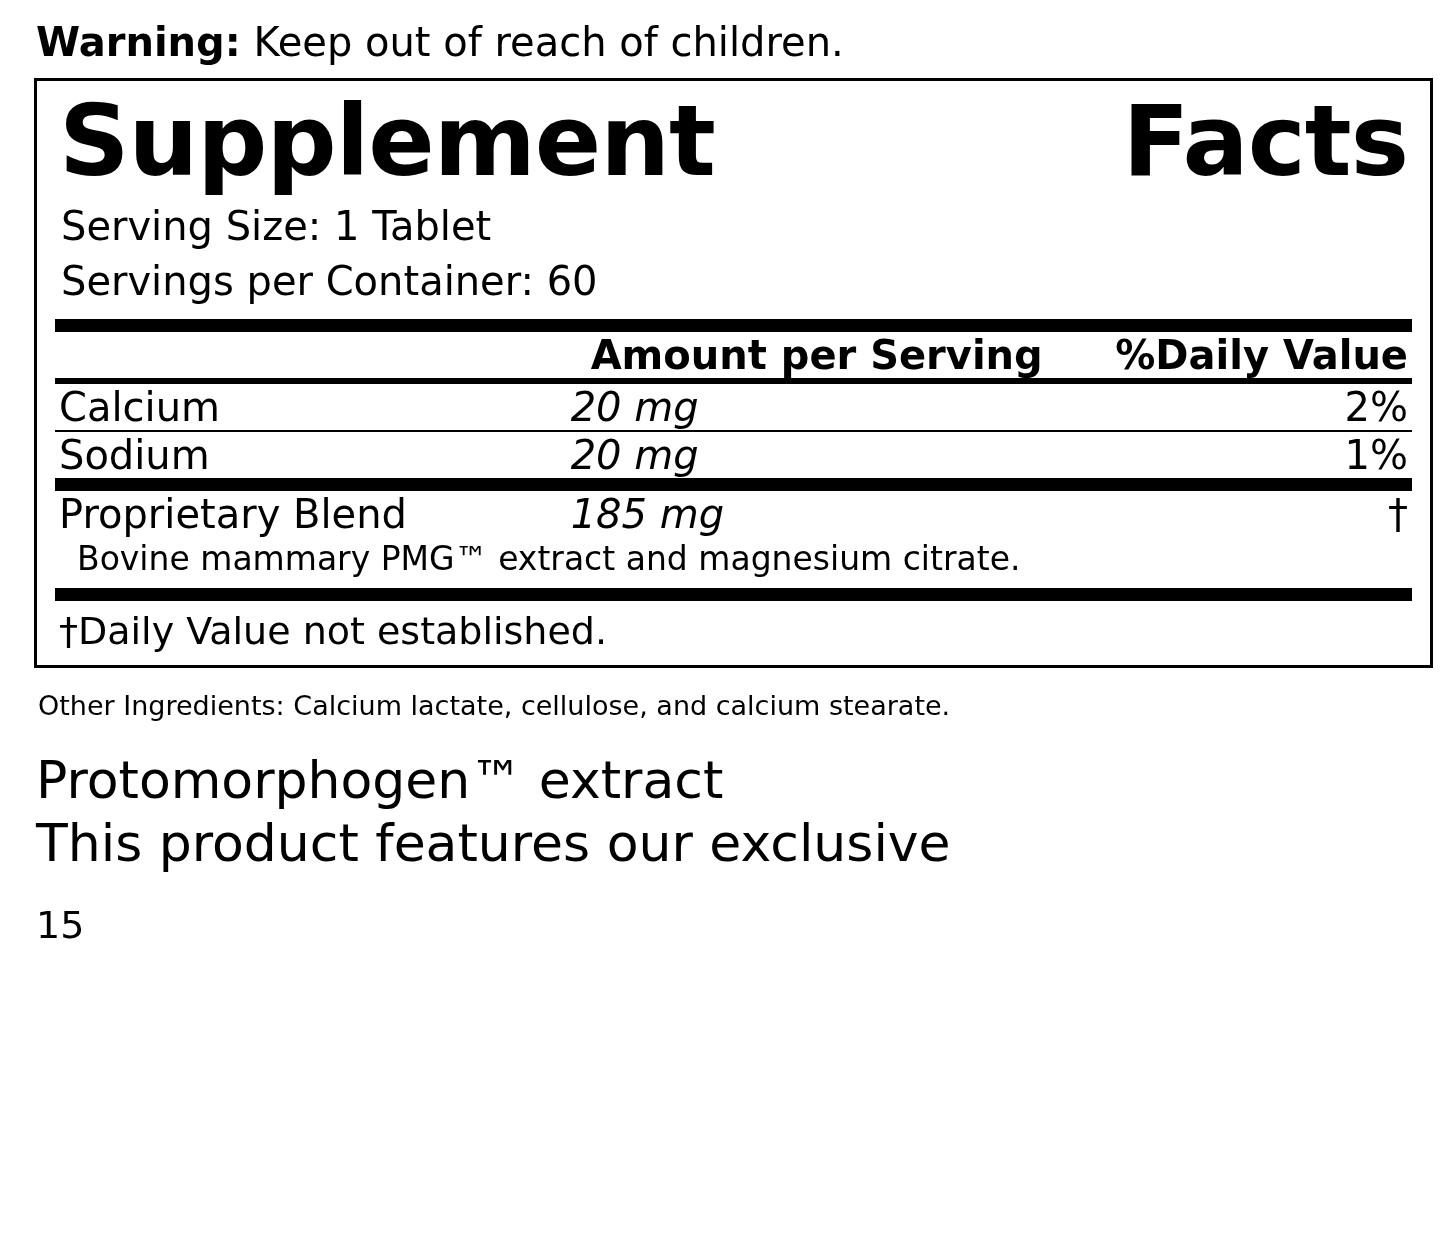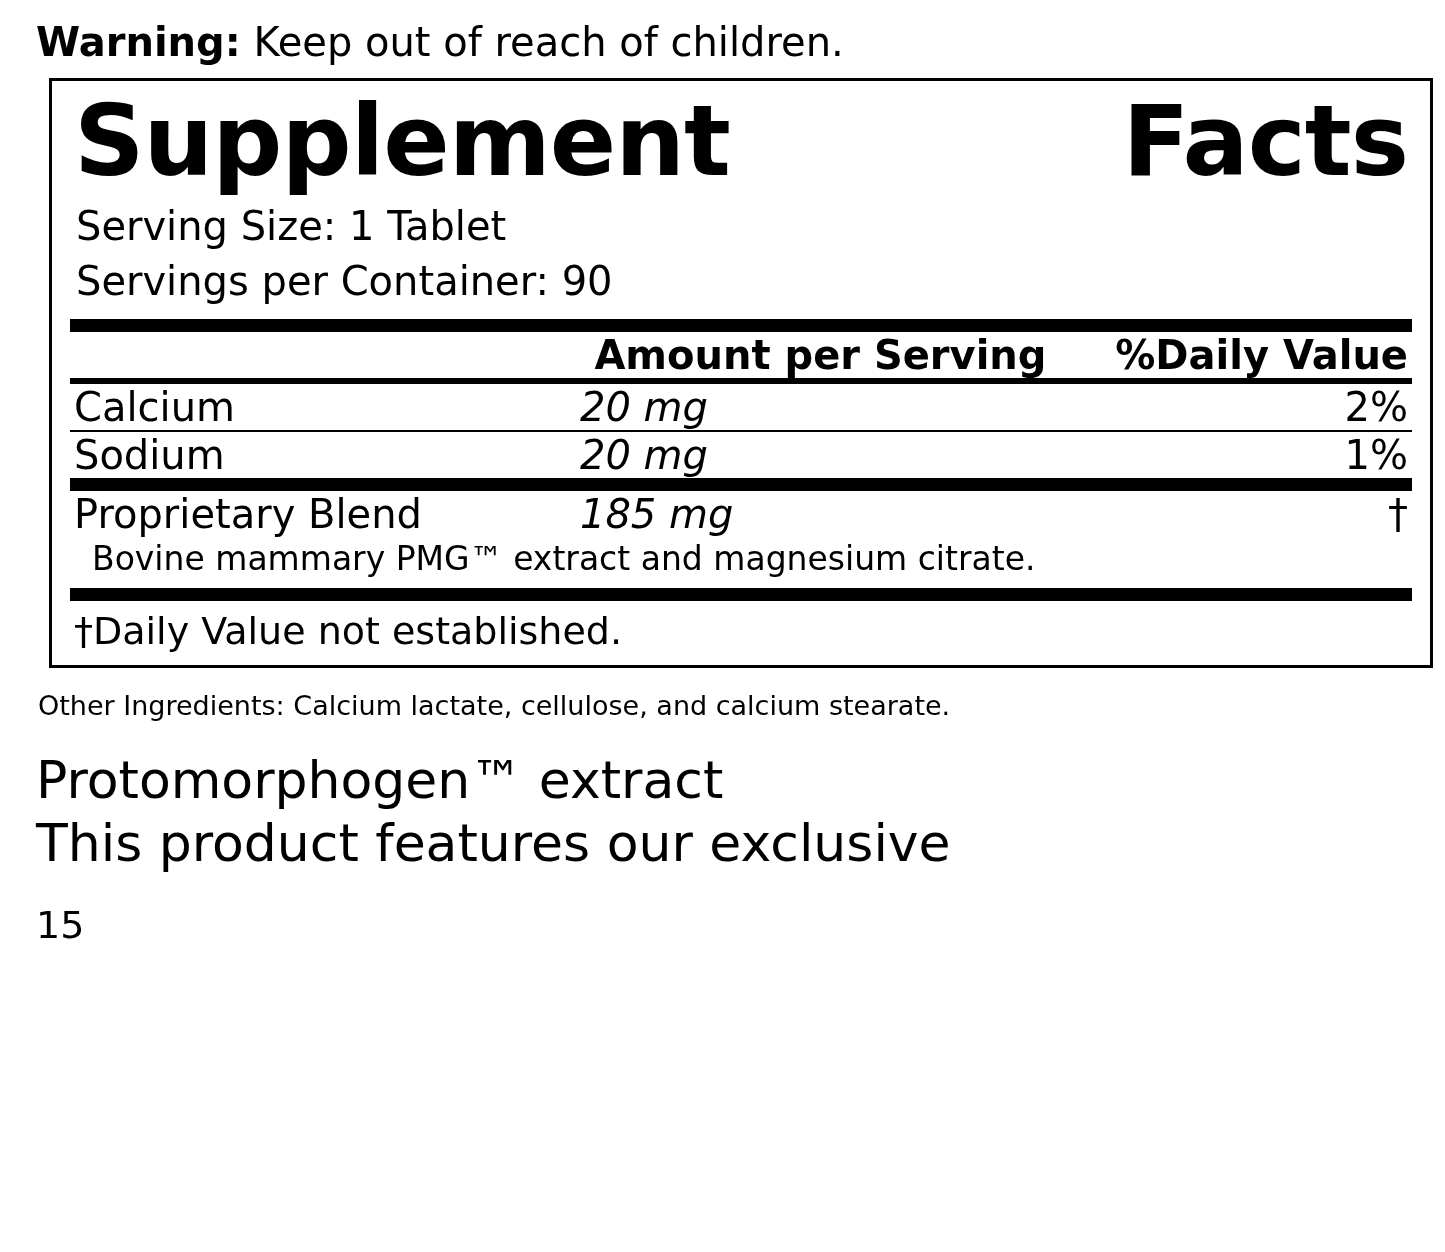--- a/index.html
+++ b/index.html
@@ -35,21 +35,21 @@
   .warning-label {
     font-weight: bold;
   }
   .warning-text {
     font-weight: normal;
   }
 
   
   .facts-panel {
     margin-top: 16px;
-    margin-left: 23px;
+    margin-left: 8px;
     margin-right: 10px;
     border: 3px solid #000;
     box-sizing: border-box;
     padding: 4px 18px 10px 18px;
     background: #fff;
   }
 
   .facts-title {
     font-weight: bold;
     font-size: 98px;
@@ -165,21 +165,21 @@
   </div>
 
   <div class="facts-panel">
 
     <div class="facts-title">
       <span>Supplement</span>
       <span>Facts</span>
     </div>
 
     <div class="serving-info">Serving Size: 1 Tablet</div>
-    <div class="serving-info">Servings per Container: 90</div>
+    <div class="serving-info">Servings per Container: 60</div>
 
     <div class="rule-thick"></div>
 
     <table class="facts-table">
       <colgroup>
         <col class="col-name">
         <col class="col-amount">
         <col class="col-dv">
       </colgroup>
       <tbody>

